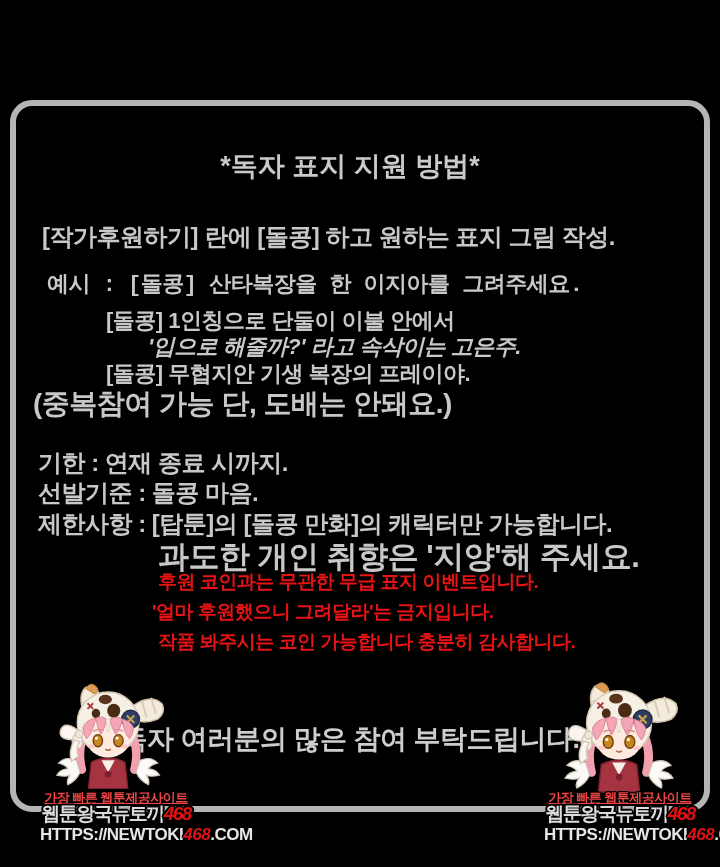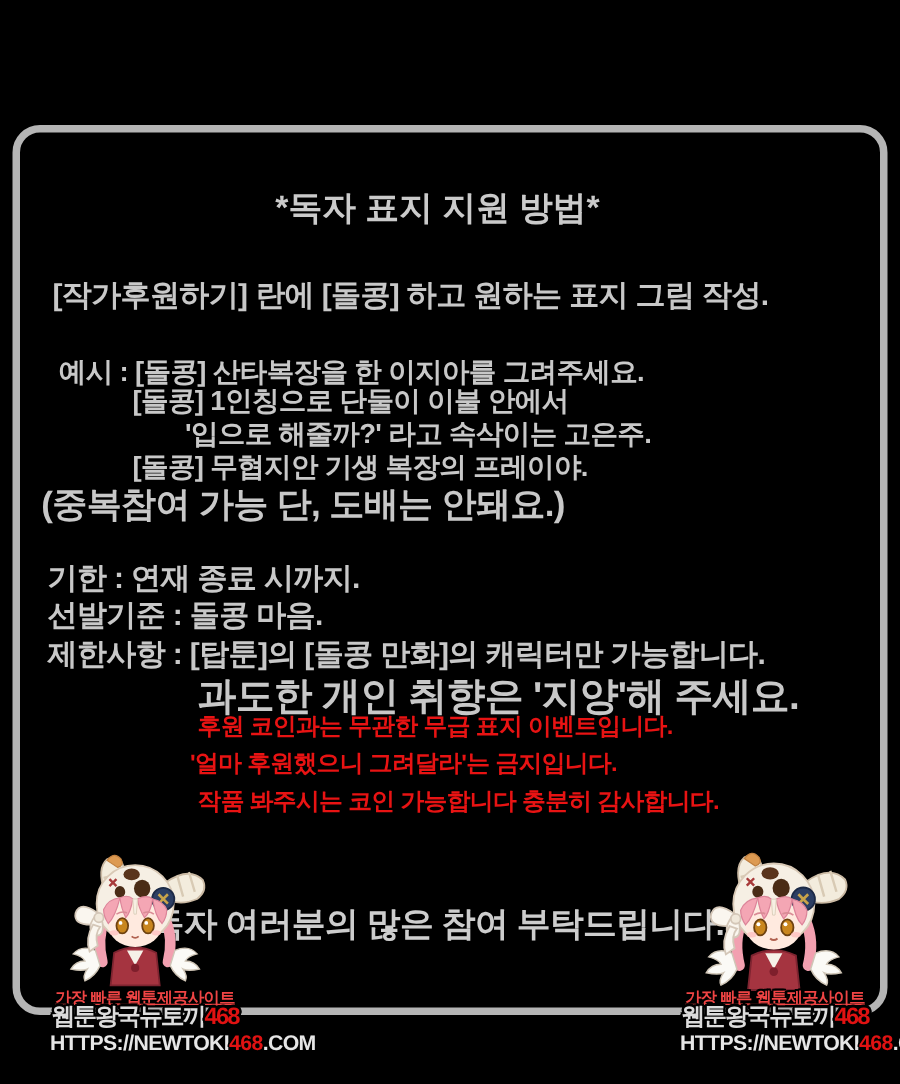--- a/index.html
+++ b/index.html
@@ -16,23 +16,23 @@
     border-radius:22px; background:#000;
   }
 
   .line {
     position:absolute; white-space:nowrap; font-weight:700;
     color:var(--text_primary,#c8c8c8); letter-spacing:-0.5px; line-height:1.05;
   }
   .title   { font-size:27px; left:350px; top:152px; transform:translateX(-50%); color:#cacaca; letter-spacing:0; }
   .intro   { font-size:24px; left:42px;  top:224px; }
   .ex      { font-size:22px; }
-  .ex0 { left:47px;  top:286px; }
+  .ex0 { left:47px;  top:274px;font-family:Liberation Mono, monospace; }
   .ex1 { left:106px; top:309px; }
-  .ex2 { left:148px; top:335px; }
+  .ex2 { left:148px; top:335px;font-style:italic; }
   .ex3 { left:106px; top:362px; }
   .note    { font-size:28px; left:33px; top:389px; }
   .rule    { font-size:24px; left:38px; }
   .rule0 { top:450px; }
   .rule1 { top:480px; }
   .rule2 { top:511px; }
   .rule3 { top:541px; left:158px; font-size:31px; }
   .warn    { font-size:19px; left:158px; color:var(--warning_red,#e81313); }
   .warn0 { top:572px; }
   .warn1 { top:602px; left:152px; }
@@ -55,21 +55,21 @@
     text-decoration:underline;
   }
   .wm2 {
     font-size:19px; color:#dcdcdc; letter-spacing:-1.5px; margin-bottom:3px;
     text-shadow:-2px 0 #000,2px 0 #000,0 -2px #000,0 2px #000,-1.5px -1.5px #000,1.5px 1.5px #000,1.5px -1.5px #000,-1.5px 1.5px #000;
   }
   .wm3 {
     font-size:17px; color:#e6e6e6; letter-spacing:-0.5px;
     text-shadow:-1.5px 0 #000,1.5px 0 #000,0 -1.5px #000,0 1.5px #000,-1px -1px #000,1px 1px #000;
   }
-  .wm-red { color:var(--watermark_red,#e01212); }
+  .wm-red { color:var(--watermark_red,#e01212);font-style:italic; }
   .defs-holder { position:absolute; width:0; height:0; overflow:hidden; }
 </style>
 </head>
 <body>
 
 <div class="stage">
 
   <div class="frame"></div>
 
   <div class="line intro">[작가후원하기] 란에  [돌콩] 하고 원하는 표지 그림 작성.</div>

